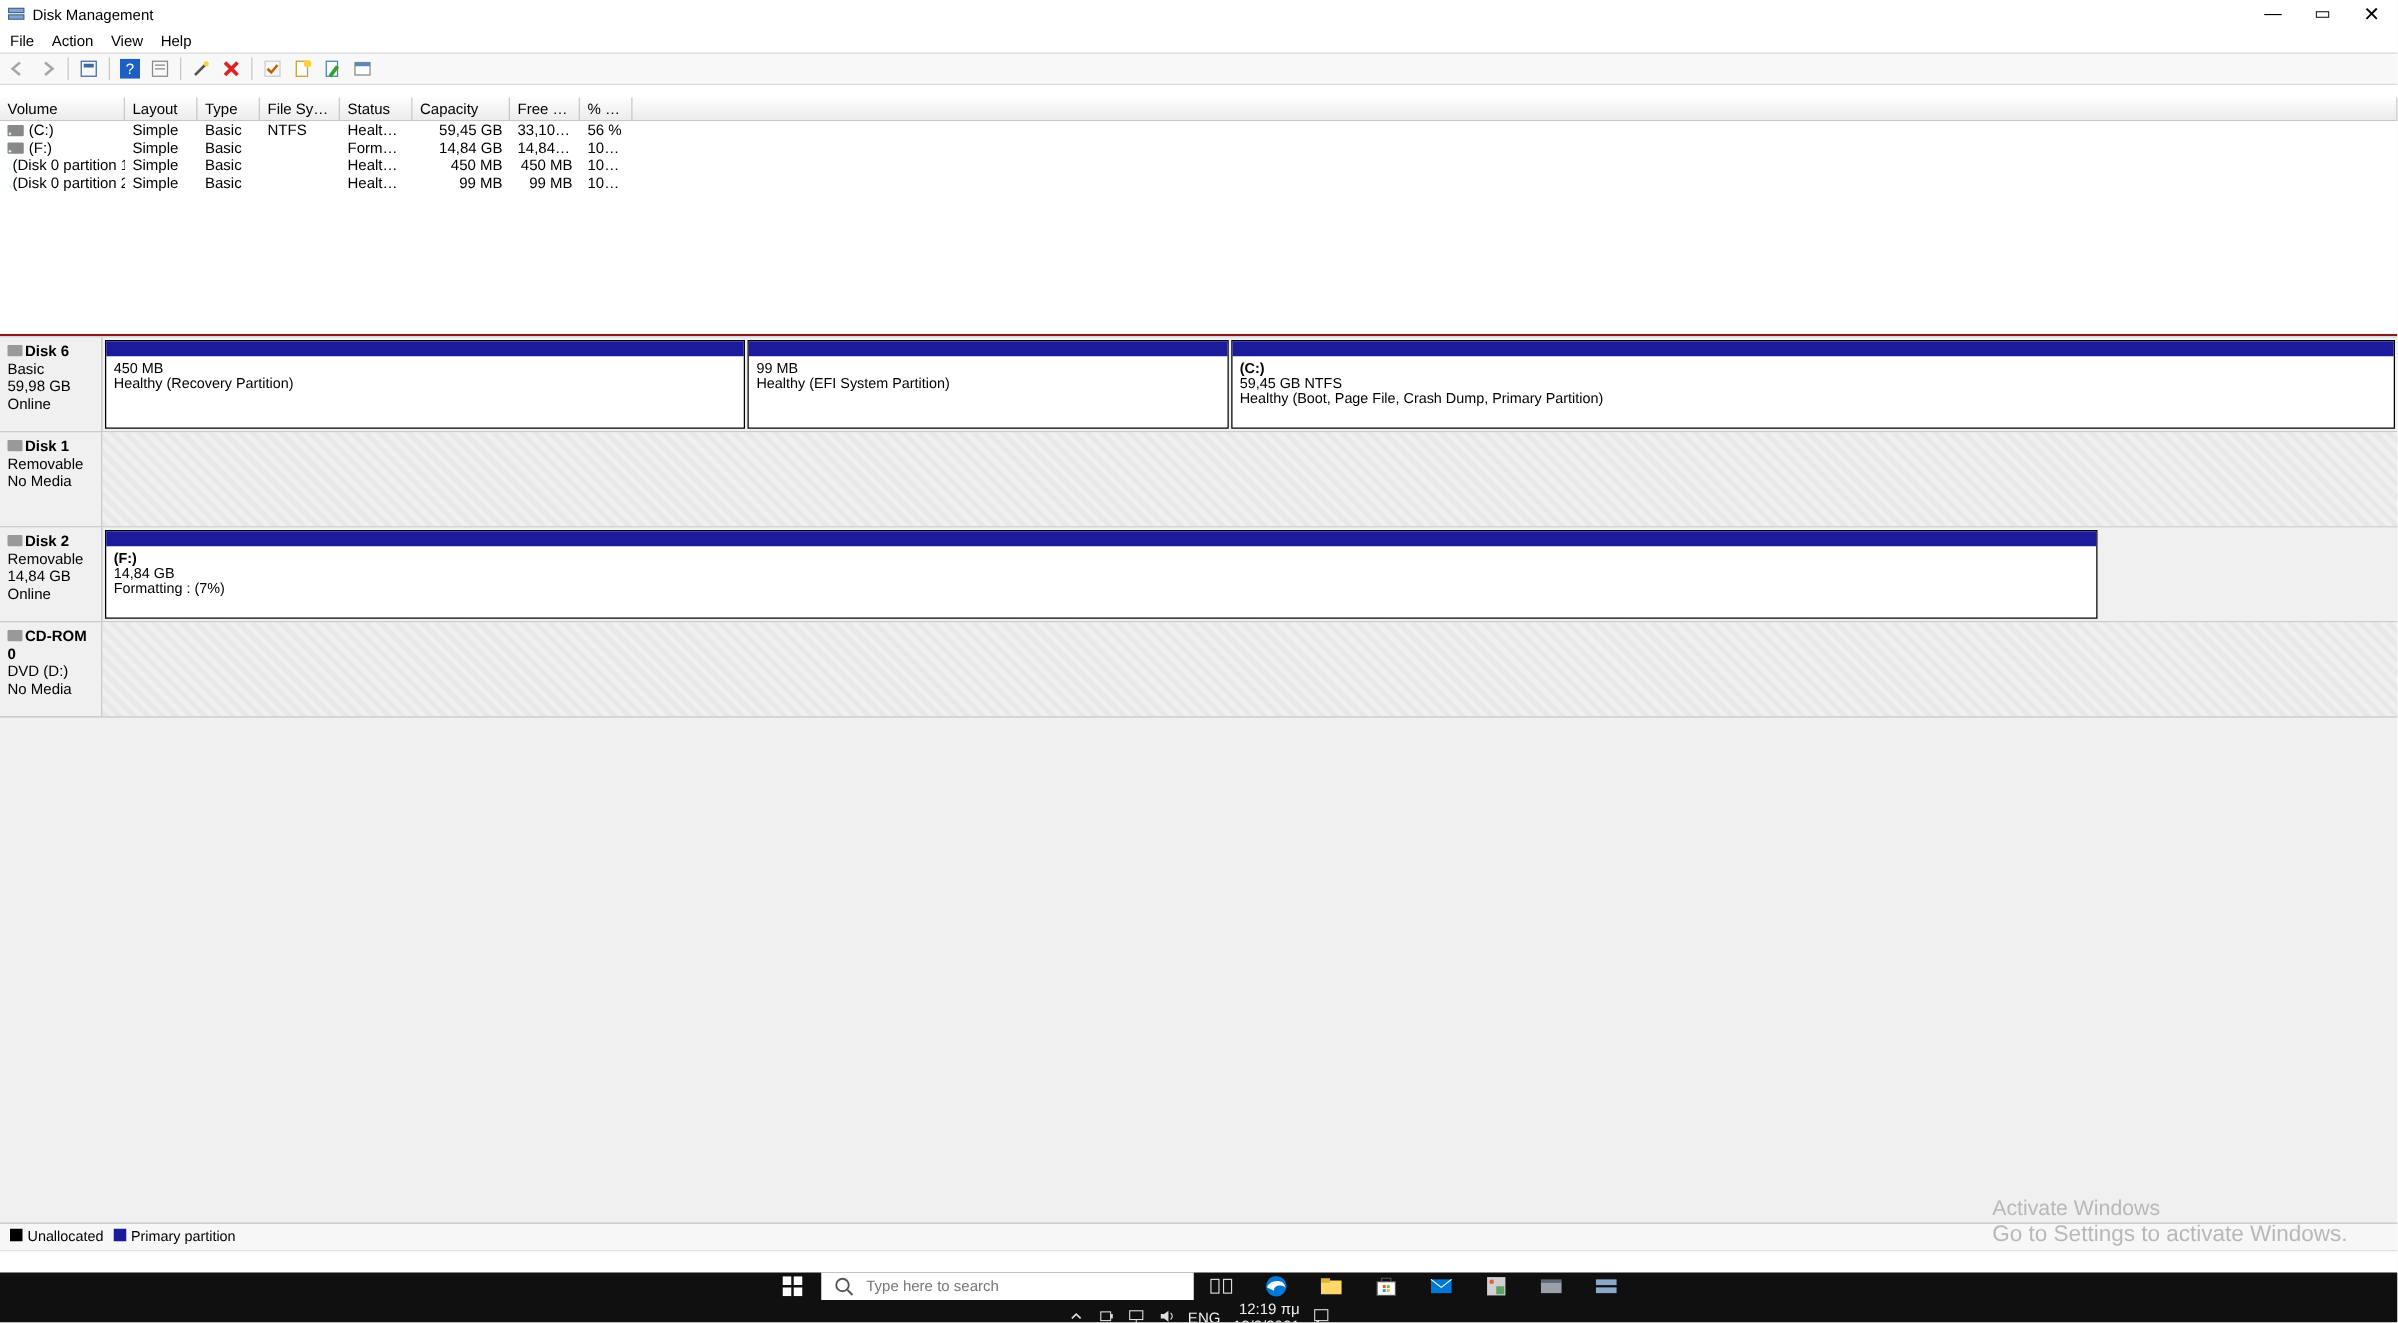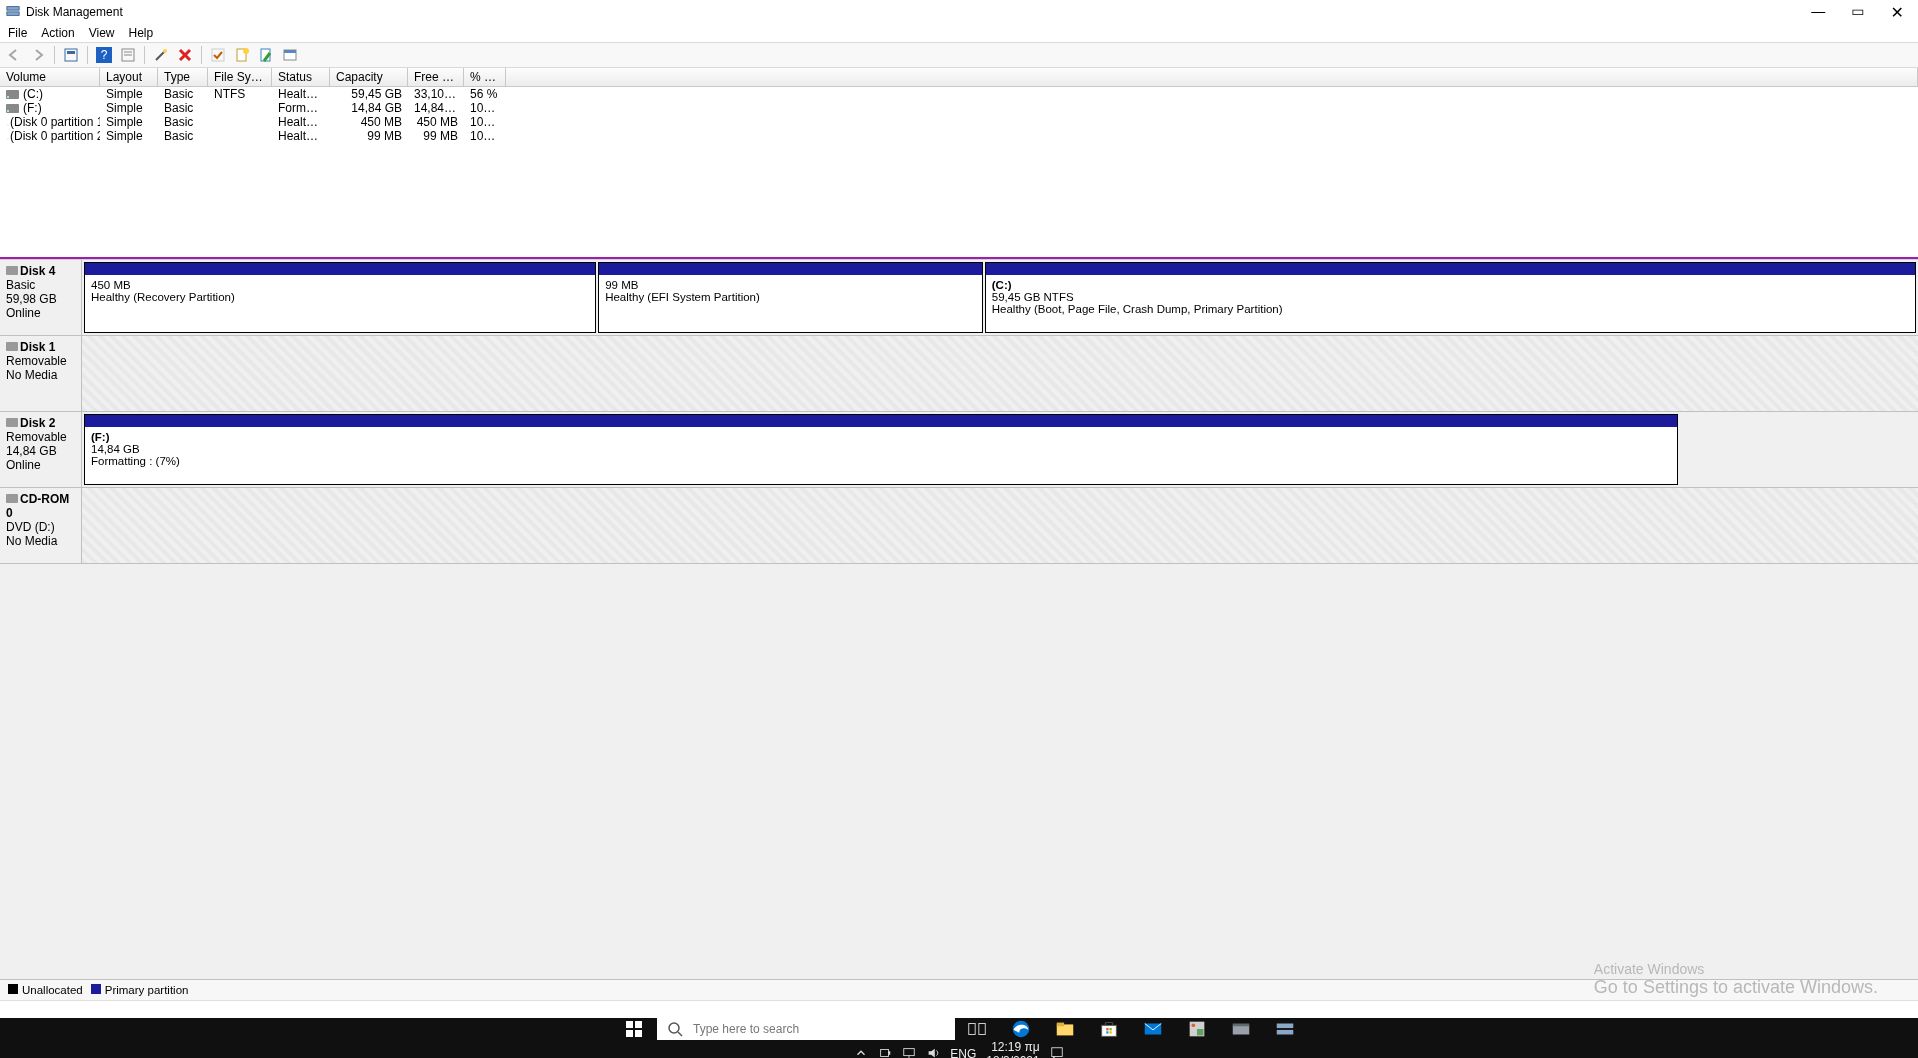--- a/index.html
+++ b/index.html
@@ -15,21 +15,21 @@
   
   .menubar { display:flex; gap:14px; padding:2px 8px; background:#fff; }
   .menubar span { cursor:default; }
   
   .toolbar { display:flex; align-items:center; gap:4px; padding:2px 4px; border-top:1px solid #d9d9d9; border-bottom:1px solid #d9d9d9; background:#f8f8f8; }
   .tb-sep { width:1px; height:18px; background:#c8c8c8; margin:0 2px; }
   .tb-btn { width:20px; height:20px; display:flex; align-items:center; justify-content:center; border:1px solid transparent; }
   .tb-btn.disabled { opacity:.45; }
   .tb-btn svg { width:16px; height:16px; }
   
-  .vol-list { border-bottom:2px solid #a21caf; }
+  .vol-list { border-bottom:2px solid #7f1d1d;margin-top:10px; }
   .vol-head { display:flex; background:linear-gradient(#fdfdfd,#ececec); border-bottom:1px solid #c8c8c8; }
   .vol-head .col { border-right:1px solid #c8c8c8; padding:2px 6px; overflow:hidden; white-space:nowrap; text-overflow:ellipsis; }
   .vol-body { background:#fff; height:170px; }
   .vol-row { display:flex; }
   .vol-row .col { padding:0 6px; overflow:hidden; white-space:nowrap; text-overflow:ellipsis; }
   .vol-row .c0 { display:flex; align-items:center; gap:4px; }
   .drv-ic { width:13px; height:9px; background:#888; border-radius:1px; position:relative; display:inline-block; }
   .drv-ic::after { content:""; position:absolute; bottom:1px; left:1px; width:2px; height:2px; background:#cfe; border-radius:50%; }
   .col.c0{width:100px;} .col.c1{width:58px;} .col.c2{width:50px;} .col.c3{width:64px;}
   .col.c4{width:58px;} .col.c5{width:78px; text-align:right;} .col.c6{width:56px; text-align:right;} .col.c7{width:42px; }
@@ -45,21 +45,21 @@
   .part { border:1px solid #000; background:#fff; display:flex; flex-direction:column; }
   .part .stripe { height:12px; background:#1b1b9c; }
   .part .body { padding:4px 6px; font-size:11.5px; }
   .part .nm { font-weight:bold; }
   .disk-row.nomedia .disk-parts { background:repeating-linear-gradient(45deg,#e8e8e8 0 4px,#f0f0f0 4px 8px); }
   
   .legend { display:flex; align-items:center; gap:8px; padding:4px 8px; border-top:1px solid #c0c0c0; background:#f7f7f7; font-size:11.5px; }
   .sw { width:10px; height:10px; display:inline-block; margin-right:4px; }
   
   .watermark { position:fixed; right:40px; bottom:60px; text-align:left; color:#b8b8b8; pointer-events:none;}
-  .watermark .l1 { font-size:14px; }
+  .watermark .l1 { font-size:17px; }
   .watermark .l2 { font-size:18px; }
   
   .taskbar { height:40px; background:#101010; color:#fff; display:flex; align-items:center; justify-content:space-between;flex-direction:column; }
   .taskbar .left { display:flex; align-items:center; height:100%; }
   .start { width:46px; height:100%; display:flex; align-items:center; justify-content:center; }
   .start svg { width:16px; height:16px; }
   .search { display:flex; align-items:center; background:#fff; color:#777; height:100%; width:298px; padding:0 10px; gap:10px;}
   .search svg{ width:16px; height:16px; }
   .tb-icons { display:flex; align-items:center; height:100%; }
   .tb-icons .t { width:44px; height:100%; display:flex; align-items:center; justify-content:center; }
@@ -232,21 +232,21 @@
           <div class="col c5">99 MB</div>
           <div class="col c6">99 MB</div>
           <div class="col c7">100 %</div>
         </div>
       </div>
   </div>
 
   <div class="gfx" id="gfx">
       <div class="disk-row">
         <div class="disk-left">
-          <div><span class="ic"></span><span class="nm">Disk 4</span></div>
+          <div><span class="ic"></span><span class="nm">Disk 6</span></div>
           <div>Basic</div>
           <div>59,98 GB</div>
           <div>Online</div>
         </div>
         <div class="disk-parts">
           <div class="part" style="flex:0.28">
             <div class="stripe"></div>
             <div class="body">
               <div>450 MB</div>
               <div>Healthy (Recovery Partition)</div>

